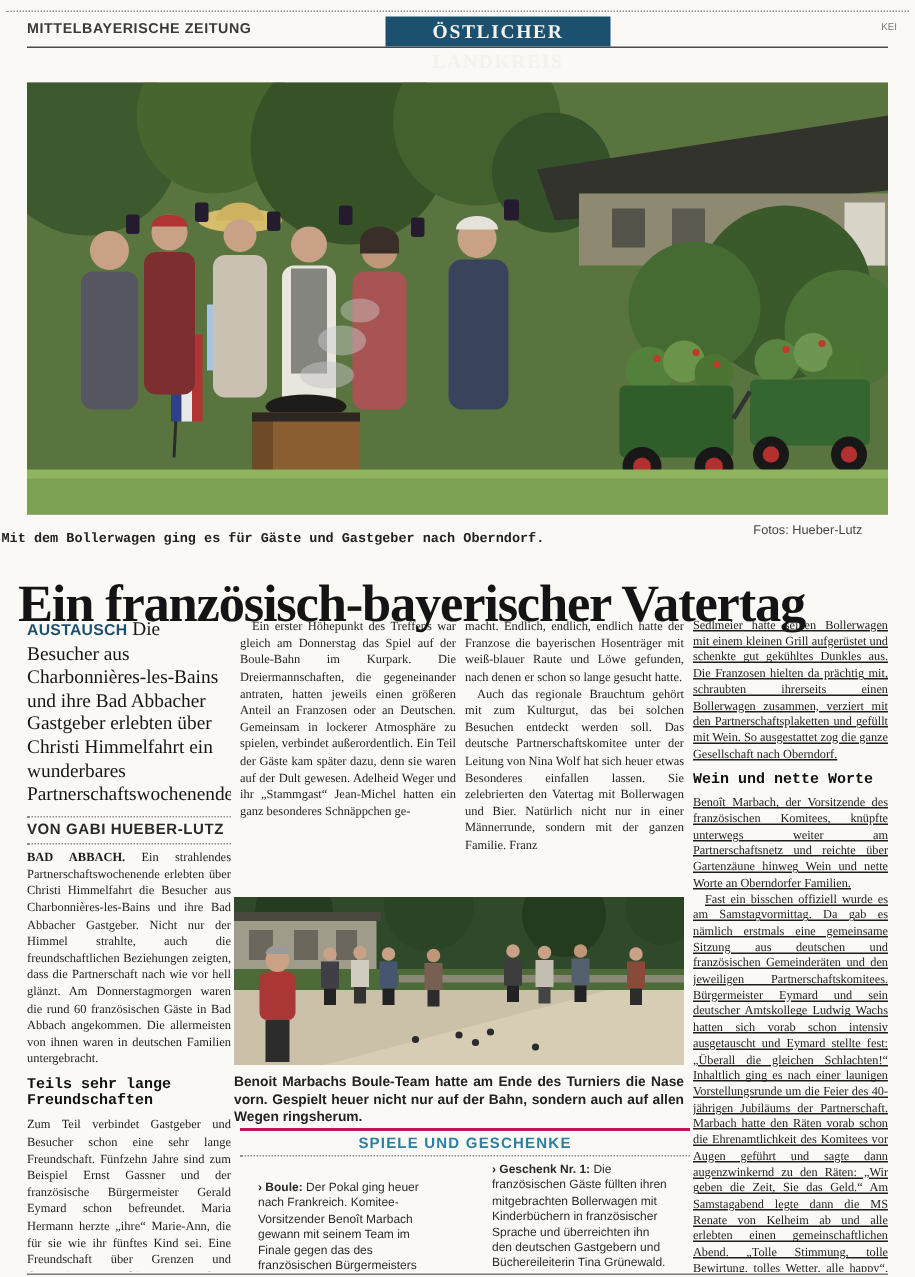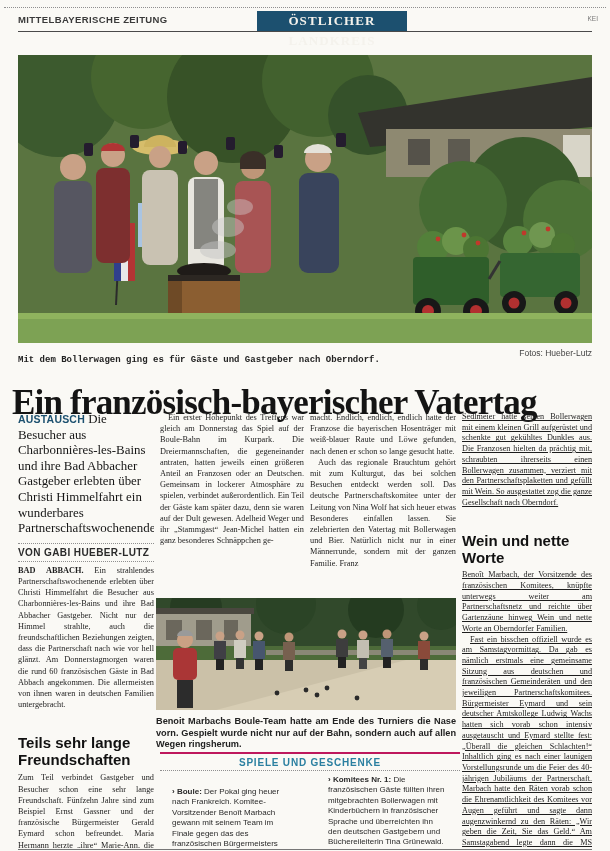--- a/index.html
+++ b/index.html
@@ -30,21 +30,21 @@
     top:15px;right:12px;
     font-family:"Liberation Sans",sans-serif;
     font-size:6.5px;color:#777;
   }
   .masthead-rule{top:31px;left:18px;width:574px;border-top:1.5px solid #4a4a4a;}
   
   .top-photo{top:55px;left:18px;width:574px;height:288px;overflow:hidden;background:#5a7440;}
   .boule-photo{top:598px;left:156px;width:300px;height:112px;overflow:hidden;background:#c8bea4;}
   svg{display:block;}
   
-  .caption-row{top:348px;left:18px;width:574px;height:14px;}
+  .caption-row{top:348px;left:1px;width:574px;height:14px;}
   .cap{
     font-family:Liberation Mono, monospace;
     font-size:9px;font-weight:bold;color:#222;
   }
   .credit{
     float:right;font-family:"Liberation Sans",sans-serif;
     font-size:8.5px;font-weight:normal;color:#444;
   }
   
   .headline{
@@ -74,23 +74,23 @@
     font-weight:bold;font-size:10.5px;color:#1c506f;letter-spacing:.2px;
   }
   .dotted{border:none;border-top:1px dotted #8f8f8f;margin:3px 0;}
   .byline{
     font-family:"Liberation Sans",sans-serif;
     font-size:10px;font-weight:bold;letter-spacing:.4px;color:#2a2a2a;
     margin:2px 0;
   }
   .dateline{font-weight:bold;}
   .subhead{
-    font-family:Liberation Sans, sans-serif;
-    font-size:15px;font-weight:bold;color:#111;
-    margin:24px 0 4px 0;
+    font-family:Liberation Mono, monospace;
+    font-size:10px;font-weight:bold;color:#111;
+    margin:7px 0 4px 0;
   }
   
   .boule-caption{
     top:716px;left:156px;width:300px;
     font-family:"Liberation Sans",sans-serif;
     font-size:9.2px;line-height:11.5px;font-weight:bold;color:#222;
     text-align:justify;
   }
   
   .infobox{
@@ -295,23 +295,23 @@
     <rect x="21" y="82" width="16" height="28" fill="#2c2c2c"></rect>
 
     <circle cx="150" cy="92" r="2.4" fill="#2a2a2a"></circle>
       <circle cx="161" cy="97" r="2.4" fill="#2a2a2a"></circle>
       <circle cx="171" cy="90" r="2.4" fill="#2a2a2a"></circle>
       <circle cx="201" cy="100" r="2.4" fill="#2a2a2a"></circle>
       <circle cx="121" cy="95" r="2.4" fill="#2a2a2a"></circle>
   </svg>
 </div>
 
-<div class="abs boule-caption">Benoit Marbachs Boule-Team hatte am Ende des Turniers die Nase vorn. Gespielt wurde nicht nur auf der Bahn, sondern auch auf allen Wegen ringsherum.</div>
+<div class="abs boule-caption">Benoit Marbachs Boule-Team hatte am Ende des Turniers die Nase vorn. Gespielt heuer nicht nur auf der Bahn, sondern auch auf allen Wegen ringsherum.</div>
 
 <div class="abs infobox">
   <div class="infobox-title">SPIELE UND GESCHENKE</div>
   <div class="infobox-body">
     <p><span class="bul">›</span> <span class="ilabel">Boule:</span> <span>Der Pokal ging heuer nach Frankreich. Komitee-Vorsitzender Benoît Marbach gewann mit seinem Team im Finale gegen das des französischen Bürgermeisters Gerald Eymard.</span></p>
-    <p><span class="bul">›</span> <span class="ilabel">Komitees Nr. 1:</span> <span>Die französischen Gäste füllten ihren mitgebrachten Bollerwagen mit Kinderbüchern in französischer Sprache und überreichten ihn den deutschen Gastgebern und Büchereileiterin Tina Grünewald.</span></p>
+    <p><span class="bul">›</span> <span class="ilabel">Geschenk Nr. 1:</span> <span>Die französischen Gäste füllten ihren mitgebrachten Bollerwagen mit Kinderbüchern in französischer Sprache und überreichten ihn den deutschen Gastgebern und Büchereileiterin Tina Grünewald.</span></p>
   </div>
 </div>
 
 <div class="abs bottom-rule"></div>
 
 </body></html>

